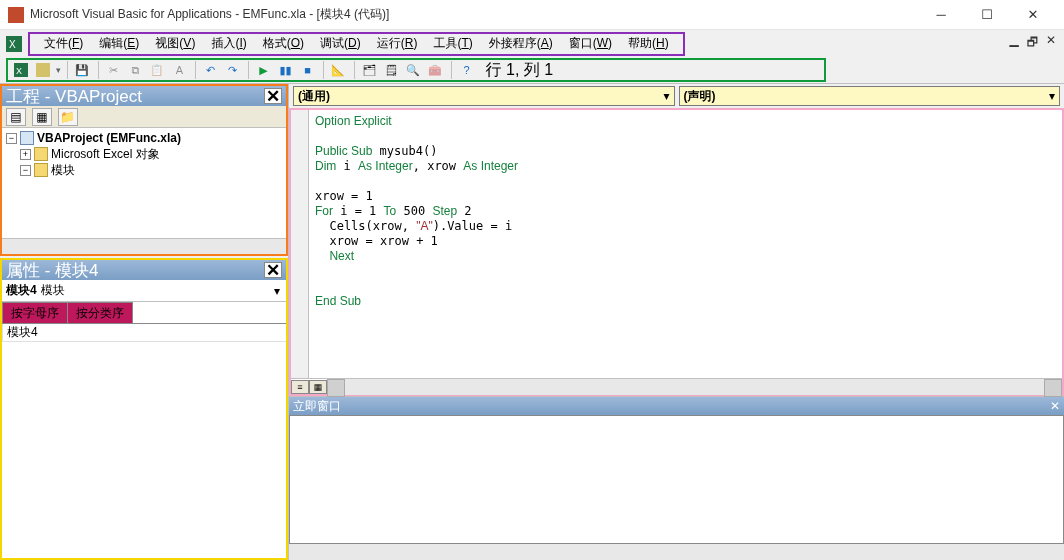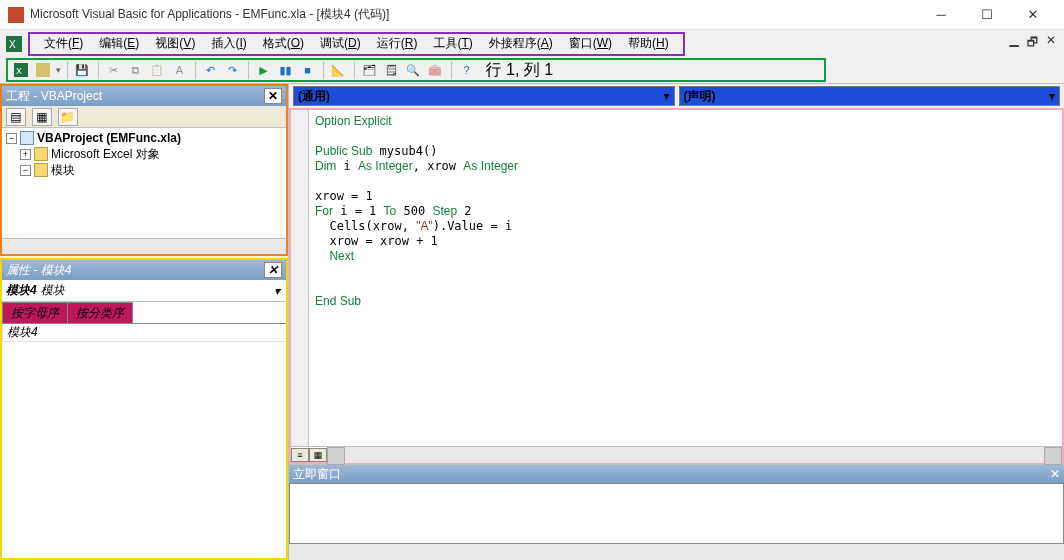--- a/index.html
+++ b/index.html
@@ -21,64 +21,64 @@
 .toolbar-box { border: 2px solid #0f9b3a; height: 24px; display: flex; align-items: center; width: 820px; padding: 0 4px; gap: 4px; }
 .tbtn { width: 18px; height: 18px; display: inline-flex; align-items: center; justify-content: center; cursor: pointer; font-size: 11px; }
 .tsep { width: 1px; height: 18px; background: #c0c0c0; margin: 0 2px; }
 .tstatus { font-size: 16px; color: #000; margin-left: 6px; }
 
 .workspace { display: flex; height: 476px; }
 .leftcol { width: 288px; display: flex; flex-direction: column; }
 .rightcol { flex: 1; display: flex; flex-direction: column; border-left: 1px solid #c0c0c0; }
 
 .pane-project { border: 2px solid #f77c1b; height: 172px; display: flex; flex-direction: column; background: #fff; }
-.pane-header { height: 20px; background: linear-gradient(#9db8d9, #7a9ec5); color: #fff; display: flex; align-items: center; padding: 0 4px; font-size: 12px; }
+.pane-header { height: 20px; background: linear-gradient(#9db8d9, #7a9ec5); color: #fff; display: flex; align-items: center; padding: 0 4px; font-size: 17px; }
 .pane-header .ptitle { flex: 1; }
 .pane-header .pclose { width: 18px; height: 16px; background: #fff; color: #000; border: 1px solid #888; display: flex; align-items: center; justify-content: center; font-weight: bold; cursor: pointer; }
 .proj-toolbar { height: 22px; background: #ece9d8; border-bottom: 1px solid #c0c0c0; display: flex; align-items: center; padding: 0 4px; gap: 6px; }
 .ptbtn { width: 20px; height: 18px; border: 1px solid #aaa; background: #f5f5f5; cursor: pointer; display: inline-flex; align-items: center; justify-content: center; }
 .tree { flex: 1; overflow: auto; padding: 2px 4px; background: #fff; font-size: 12px; }
 .tree-row { display: flex; align-items: center; height: 16px; white-space: nowrap; }
 .tree-toggle { width: 11px; height: 11px; border: 1px solid #888; font-size: 9px; line-height: 9px; text-align: center; margin-right: 3px; cursor: pointer; background: #fff; }
 .tree-icon { width: 14px; height: 14px; margin-right: 3px; display: inline-block; }
 .folder-icon { background: #f5d872; border: 1px solid #b8a03a; }
 .mod-icon { background: linear-gradient(#8fd4a8,#5aa576); border: 1px solid #3d7a54; }
 .proj-icon { background: #d6e6f5; border: 1px solid #6a8bb0; }
 .tree-label { color: #000; }
 .tree-label.bold { font-weight: bold; }
 .hscroll { height: 16px; background: #e8e8e8; border-top: 1px solid #c0c0c0; }
 
-.pane-prop { border: 2px solid #f5d700; flex: 1; display: flex; flex-direction: column; background: #fff; margin-top: 2px; font-style: italic; }
+.pane-prop { border: 2px solid #f5d700; flex: 1; display: flex; flex-direction: column; background: #fff; margin-top: 2px; }
 .prop-obj { height: 22px; display: flex; align-items: center; border-bottom: 1px solid #c0c0c0; }
 .prop-obj .objname { font-weight: bold; padding: 0 4px; }
 .prop-tabs { height: 22px; display: flex; border-bottom: 1px solid #888; }
 .prop-tab { border: 1px solid #888; border-bottom: none; padding: 2px 8px; background: #be185d; margin-right: -1px; cursor: pointer; font-size: 12px; }
 .prop-grid { flex: 1; background: #fff; overflow: auto; }
 .prop-row { display: flex; height: 18px; border-bottom: 1px solid #e0e0e0; }
 .prop-k { width: 50%; padding: 0 4px; }
 .prop-v { width: 50%; padding: 0 4px; border-left: 1px solid #e0e0e0; }
 
 .code-dropdowns { height: 24px; display: flex; padding: 2px 4px; gap: 4px; background: #f0f0f0; }
-.cd-select { flex: 1; height: 20px; border: 1px solid #7a7a7a; background: #1d4ed8; font-size: 12px; display: flex; align-items: center; padding: 0 4px; position: relative; font-weight: bold; }
+.cd-select { flex: 1; height: 20px; border: 1px solid #7a7a7a; background: #fef9c3; font-size: 12px; display: flex; align-items: center; padding: 0 4px; position: relative; font-weight: bold; }
 .cd-select::after { content: "▾"; position: absolute; right: 4px; font-weight: normal; }
 
 .code-area { border: 2px solid #f5a8c8; flex: 1; display: flex; flex-direction: column; background: #fff; min-height: 0; }
 .code-body { flex: 1; display: flex; overflow: hidden; }
 .code-margin { width: 18px; background: #f0f0f0; border-right: 1px solid #c0c0c0; }
 .code-text { flex: 1; padding: 4px 6px; font-family: "NSimSun", "SimSun", Consolas, monospace; font-size: 12px; line-height: 15px; white-space: pre; overflow: auto; }
 .kw { color: #15803d; }
 .str { color: #9b3030; }
 .code-footer { height: 16px; display: flex; align-items: center; border-top: 1px solid #c0c0c0; }
 .view-btn { width: 18px; height: 14px; border: 1px solid #888; background: #ece9d8; display: inline-flex; align-items: center; justify-content: center; font-size: 9px; cursor: pointer; }
 .hscroll-track { flex: 1; height: 16px; background: #e8e8e8; position: relative; }
 .hscroll-track::before, .hscroll-track::after { content: ""; position: absolute; top: 0; width: 16px; height: 16px; background: #d0d0d0; border: 1px solid #aaa; }
 .hscroll-track::before { left: 0; }
 .hscroll-track::after { right: 0; }
 
-.immediate { height: 96px; display: flex; flex-direction: column; border-top: 1px solid #c0c0c0; }
+.immediate { height: 164px; display: flex; flex-direction: column; border-top: 1px solid #c0c0c0; }
 .imm-header { height: 18px; background: linear-gradient(#9db8d9,#7a9ec5); display: flex; align-items: center; padding: 0 4px; color: #fff; font-size: 12px; }
 .imm-header .ptitle { flex: 1; }
 .imm-body { flex: 1; background: #fff; border: 1px solid #888; }
 .imm-scroll { height: 16px; background: #e8e8e8; }
 </style>
 </head>
 <body>
 
 <div class="titlebar">
   <span class="icon"></span>

